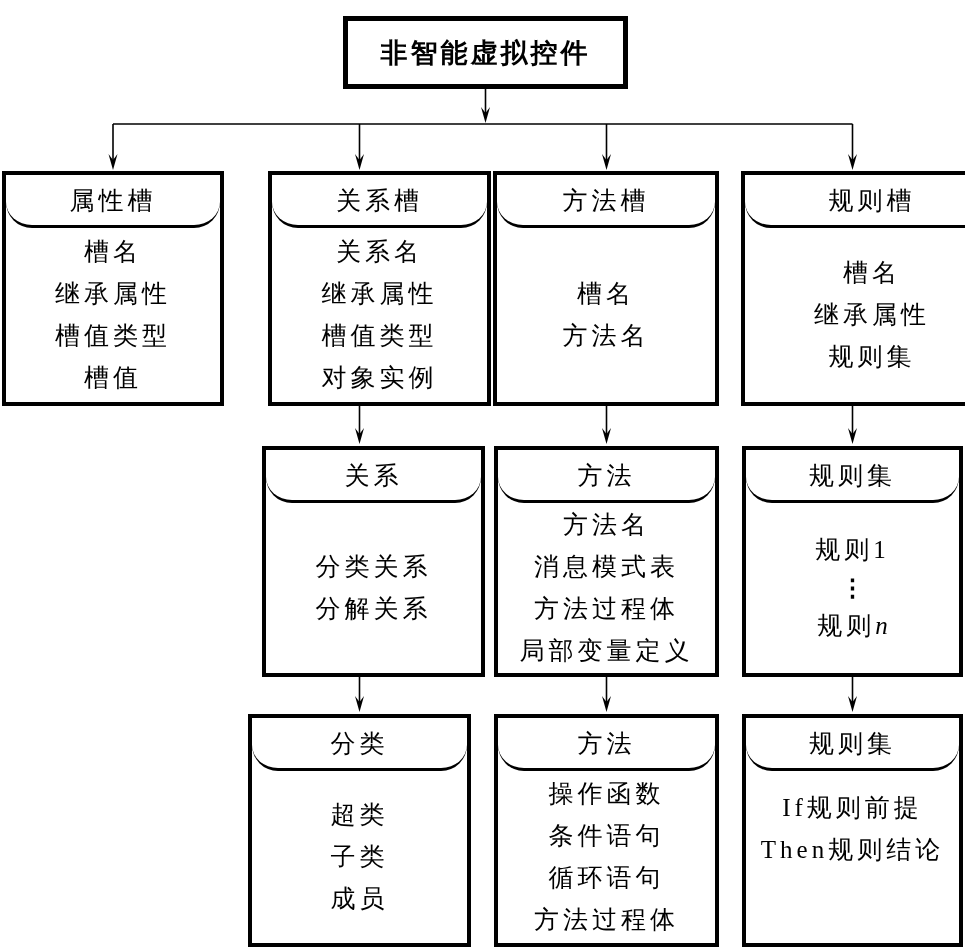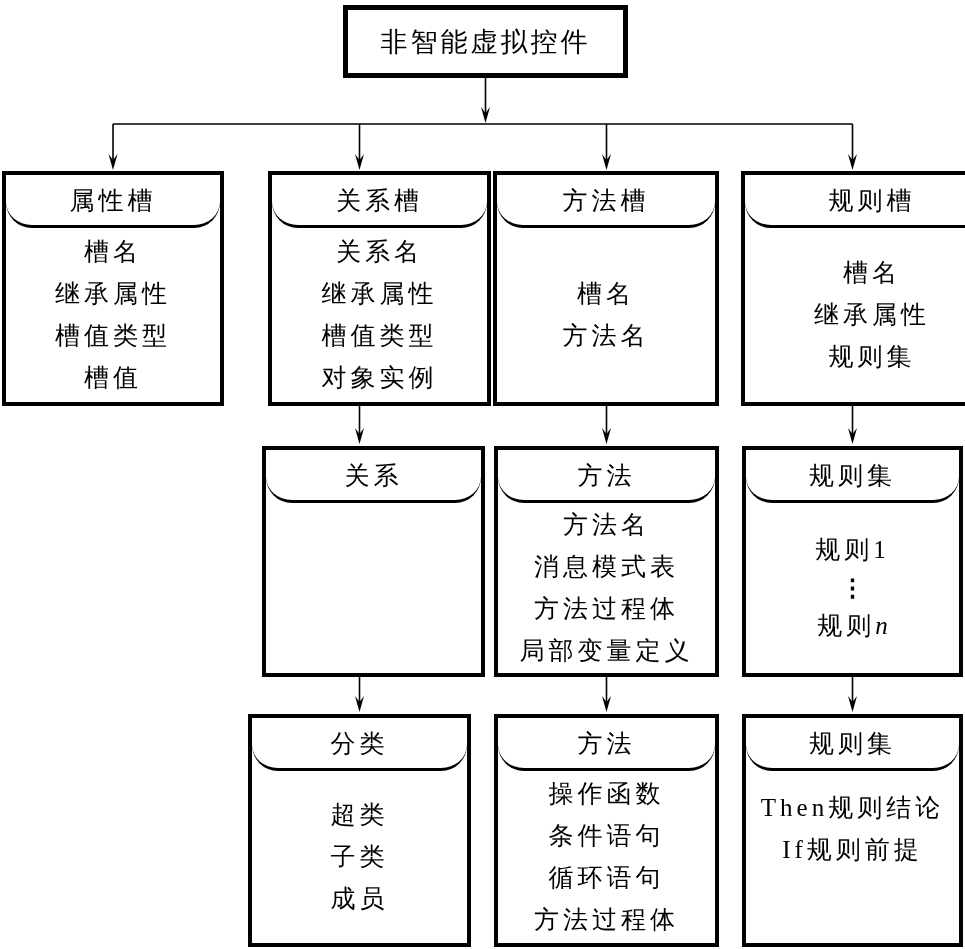--- a/index.html
+++ b/index.html
@@ -103,21 +103,21 @@
       <path d="M852.5 170 L848 154 L852.5 160 L857 154 Z"></path>
       <path d="M359.5 444 L355 428 L359.5 434 L364 428 Z"></path>
       <path d="M606.5 444 L602 428 L606.5 434 L611 428 Z"></path>
       <path d="M852.5 444 L848 428 L852.5 434 L857 428 Z"></path>
       <path d="M359.5 712 L355 696 L359.5 702 L364 696 Z"></path>
       <path d="M606.5 712 L602 696 L606.5 702 L611 696 Z"></path>
       <path d="M852.5 712 L848 696 L852.5 702 L857 696 Z"></path>
     </g>
   </svg>
 
-  <div class="node root" style="left:343px; top:5px; width:285px; height:73px;">
+  <div class="node root" style="left:343px; top:16px; width:285px; height:73px;font-weight:bold;">
     <div class="root-title">非智能虚拟控件</div>
   </div>
 
   <div class="node" style="left:2px; top:171px; width:222px; height:235px;">
     <div class="hdr">属性槽</div>
     <div class="body">
       <div class="line">槽名</div>
       <div class="line">继承属性</div>
       <div class="line">槽值类型</div>
       <div class="line">槽值</div>
@@ -146,20 +146,24 @@
     <div class="hdr">规则槽</div>
     <div class="body">
       <div class="line">槽名</div>
       <div class="line">继承属性</div>
       <div class="line">规则集</div>
     </div>
   </div>
 
   <div class="node" style="left:262px; top:446px; width:223px; height:231px;">
     <div class="hdr">关系</div>
+    <div class="body">
+      <div class="line">分类关系</div>
+      <div class="line">分解关系</div>
+    </div>
   </div>
 
   <div class="node" style="left:494px; top:446px; width:225px; height:231px;">
     <div class="hdr">方法</div>
     <div class="body">
       <div class="line">方法名</div>
       <div class="line">消息模式表</div>
       <div class="line">方法过程体</div>
       <div class="line">局部变量定义</div>
     </div>
@@ -189,18 +193,18 @@
       <div class="line">操作函数</div>
       <div class="line">条件语句</div>
       <div class="line">循环语句</div>
       <div class="line">方法过程体</div>
     </div>
   </div>
 
   <div class="node" style="left:742px; top:714px; width:221px; height:233px;">
     <div class="hdr">规则集</div>
     <div class="body bias-top">
+      <div class="line">If规则前提</div>
       <div class="line">Then规则结论</div>
-      <div class="line">If规则前提</div>
     </div>
   </div>
 
 </div>
 
 </body></html>

